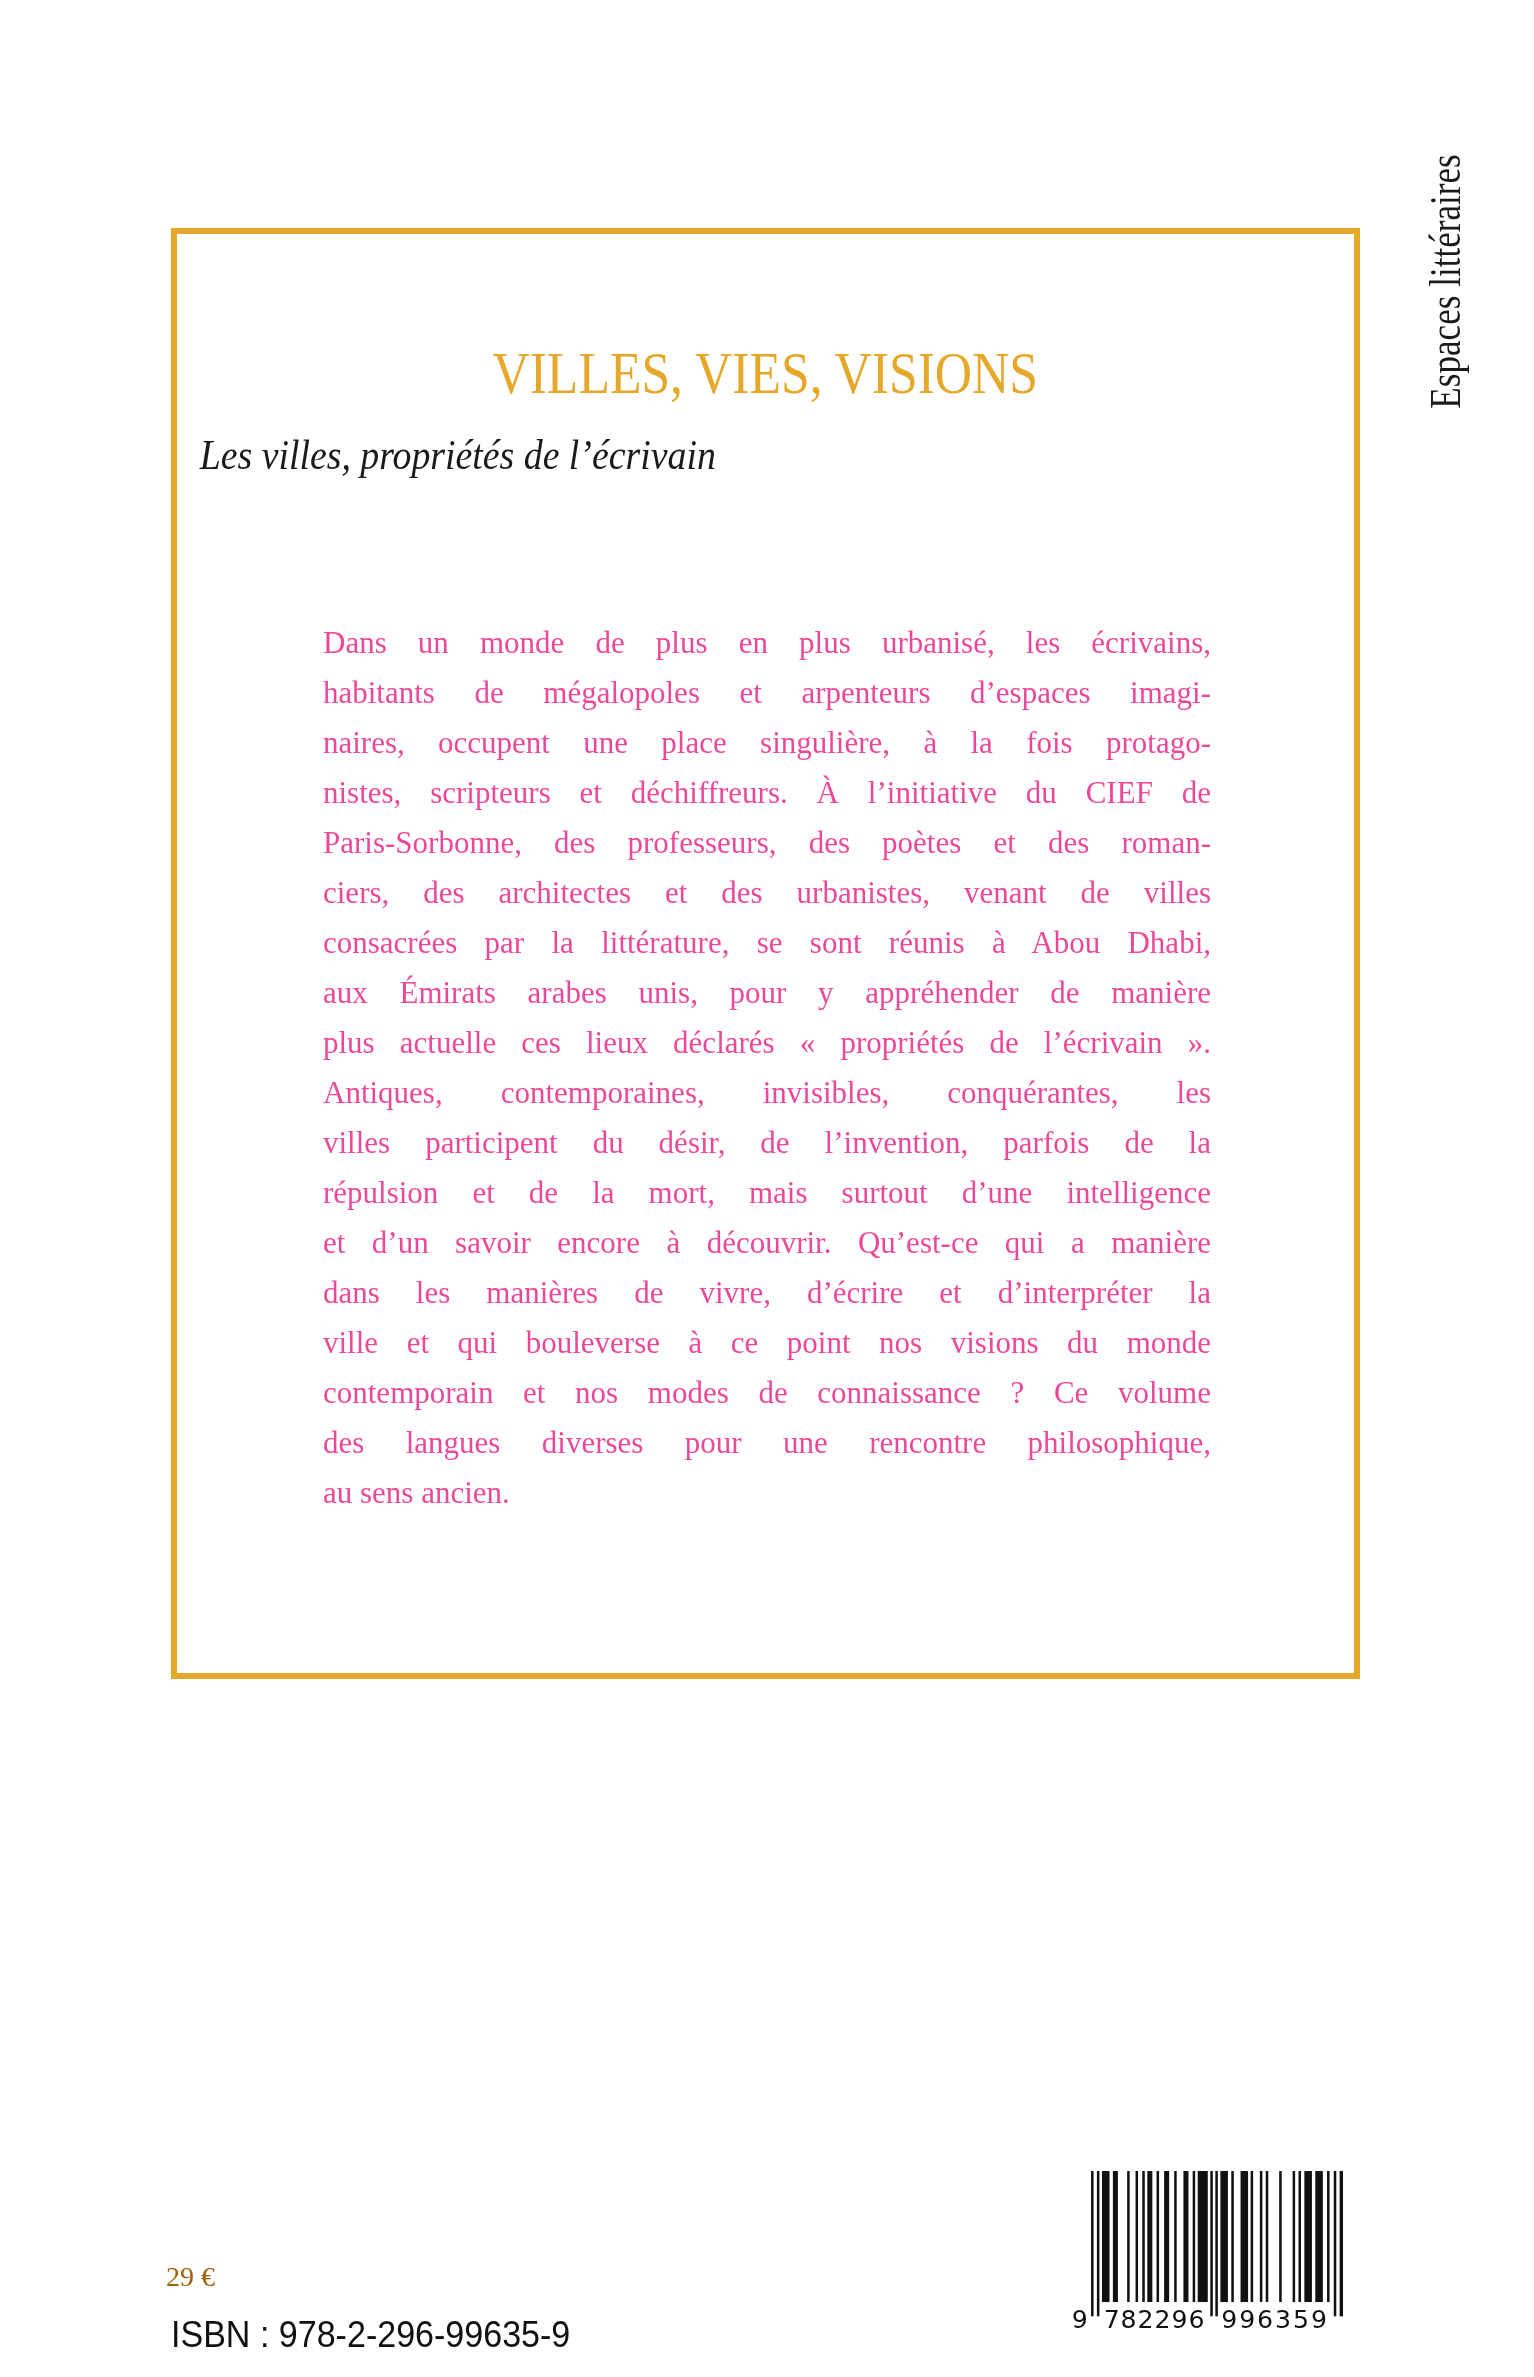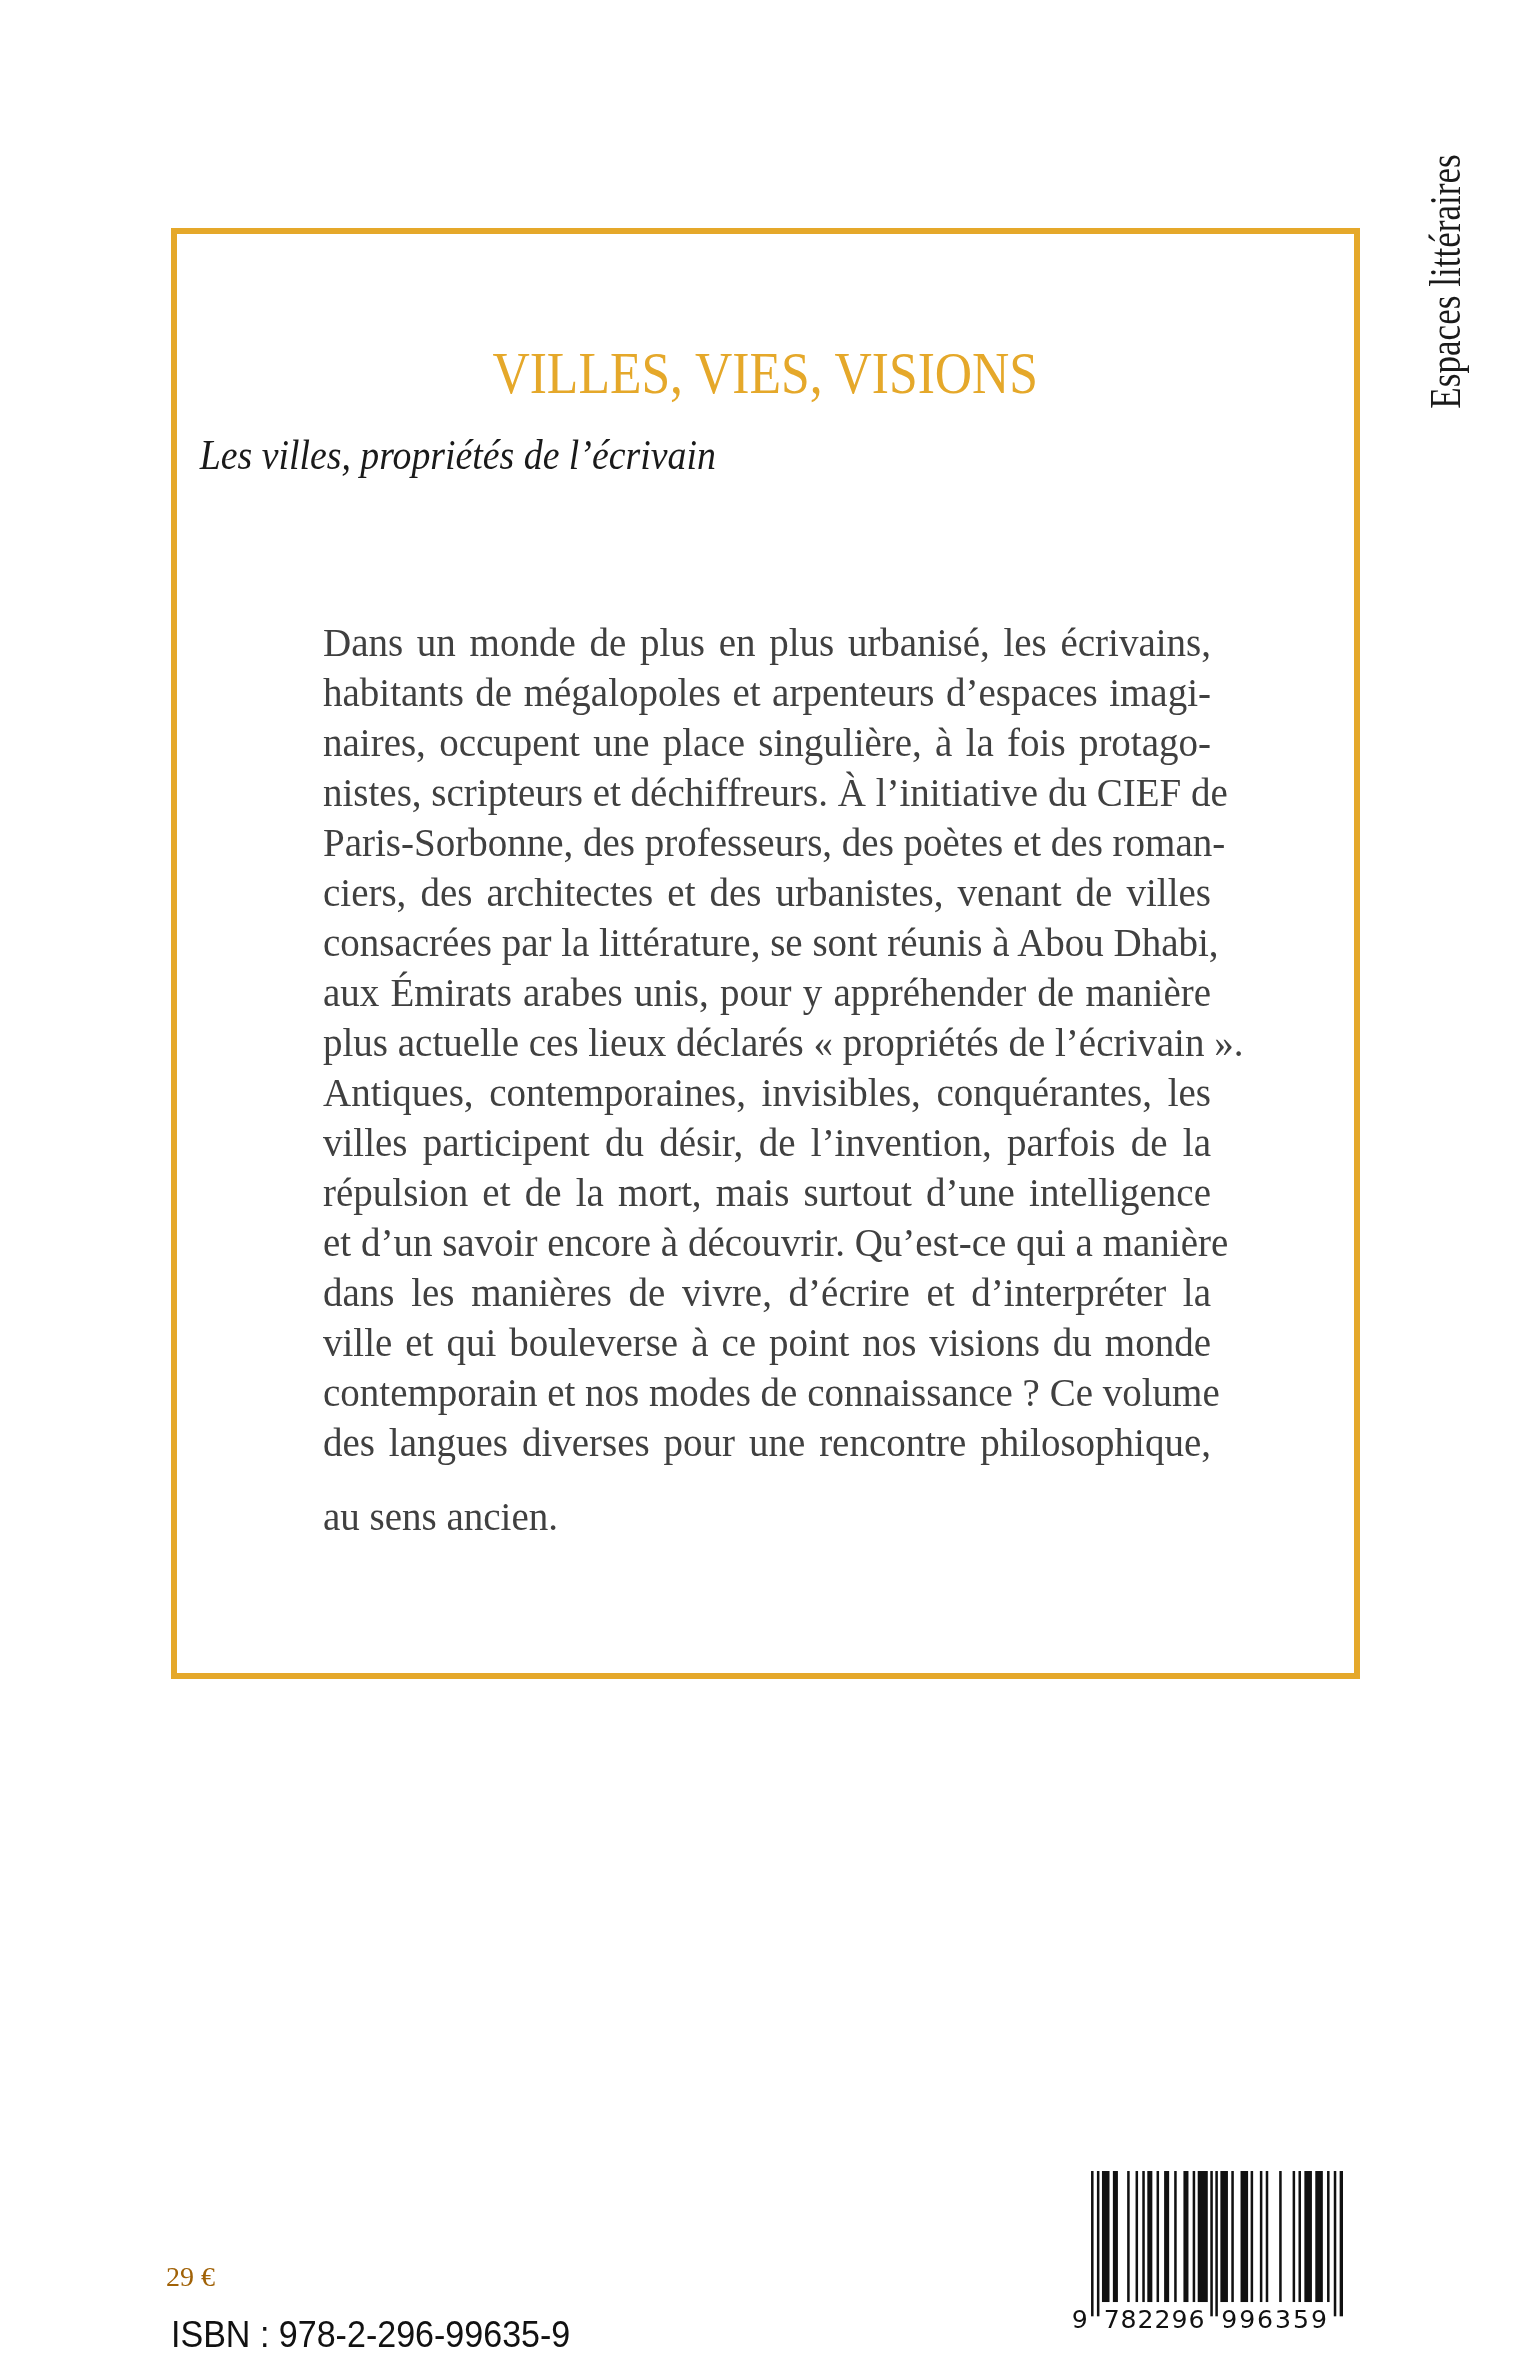--- a/index.html
+++ b/index.html
@@ -58,36 +58,35 @@
     display: inline-block;
     transform: scaleX(0.9);
     transform-origin: center;
   }
   .body-text {
     position: absolute;
     left: 323px;
     top: 618px;
     width: 888px;
     font-family: "Liberation Serif", serif;
-    font-size: 39px;
+    font-size: 31px;
     line-height: 50px;
-    color: #404040;
+    color: #ec4899;
   }
   .body-text .line {
     display: block;
     height: 50px;
     text-align: justify;
     text-align-last: justify;
     white-space: nowrap;
     overflow: visible;
   }
   .body-text .line.last {
     text-align: left;
     text-align-last: left;
-    margin-top: 24px;
   }
   .spine {
     position: absolute;
     left: 1419px;
     top: 147px;
     width: 52px;
     height: 294px;
   }
   .spine span {
     position: absolute;

